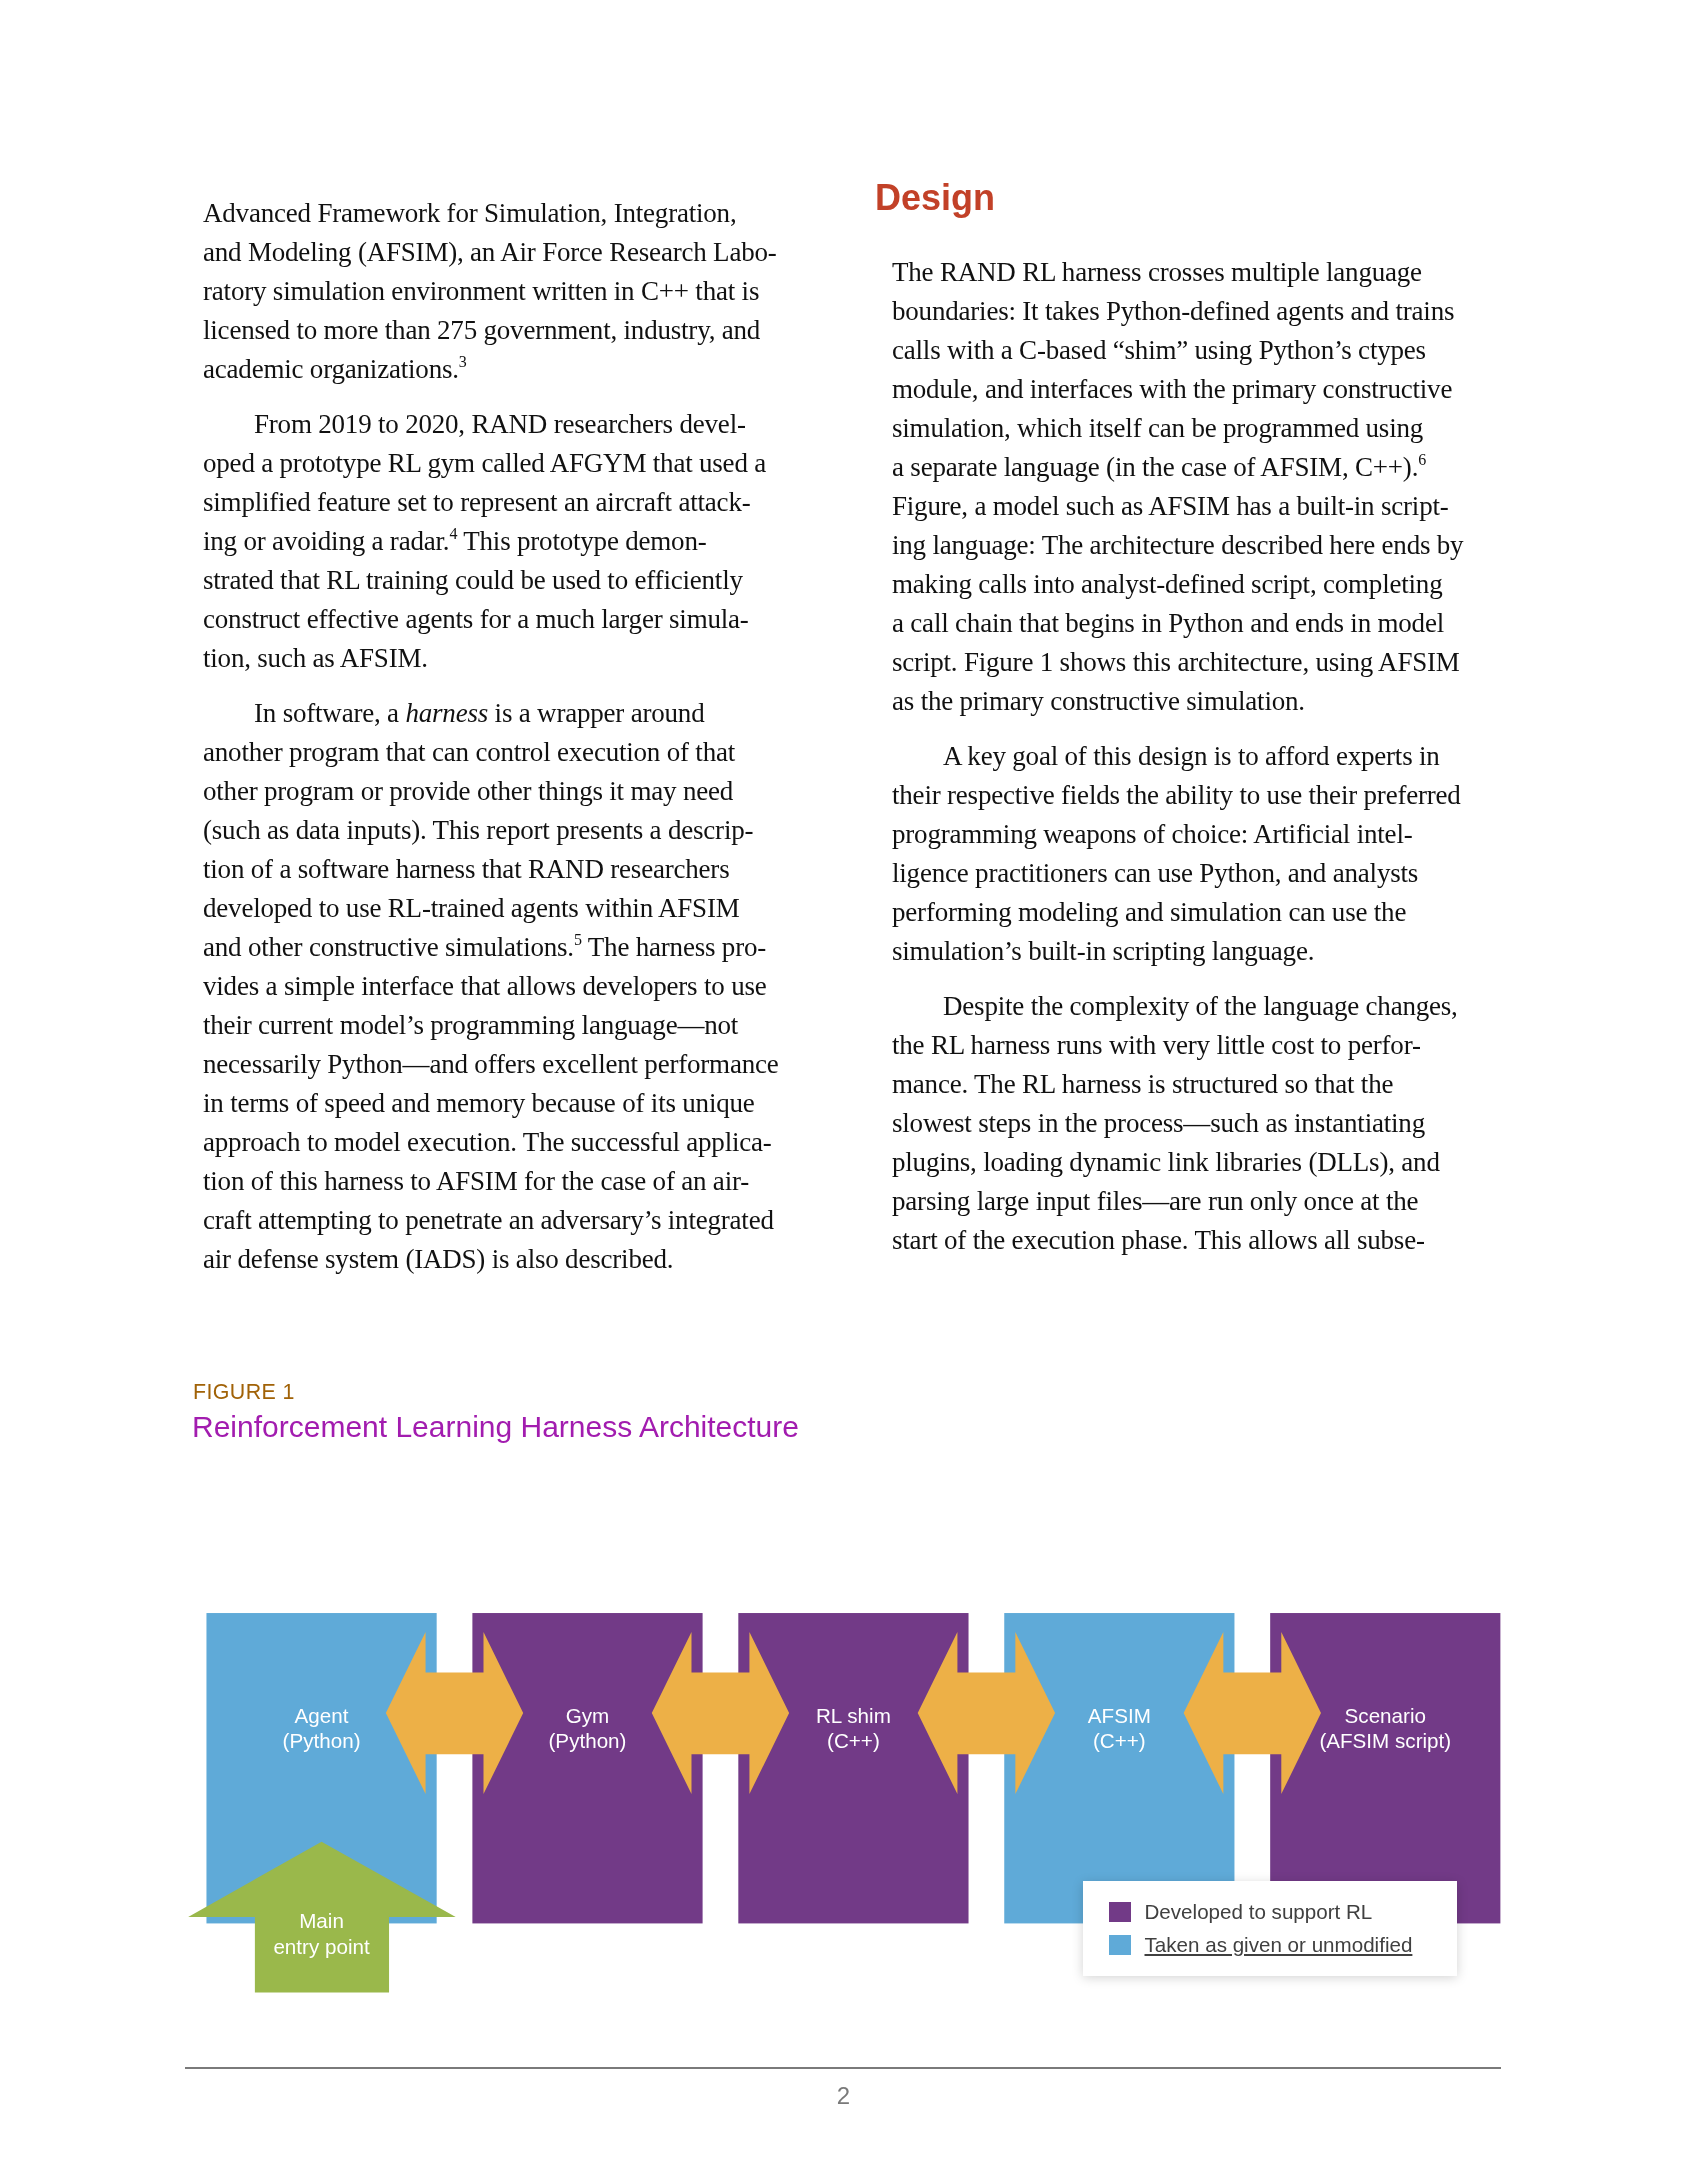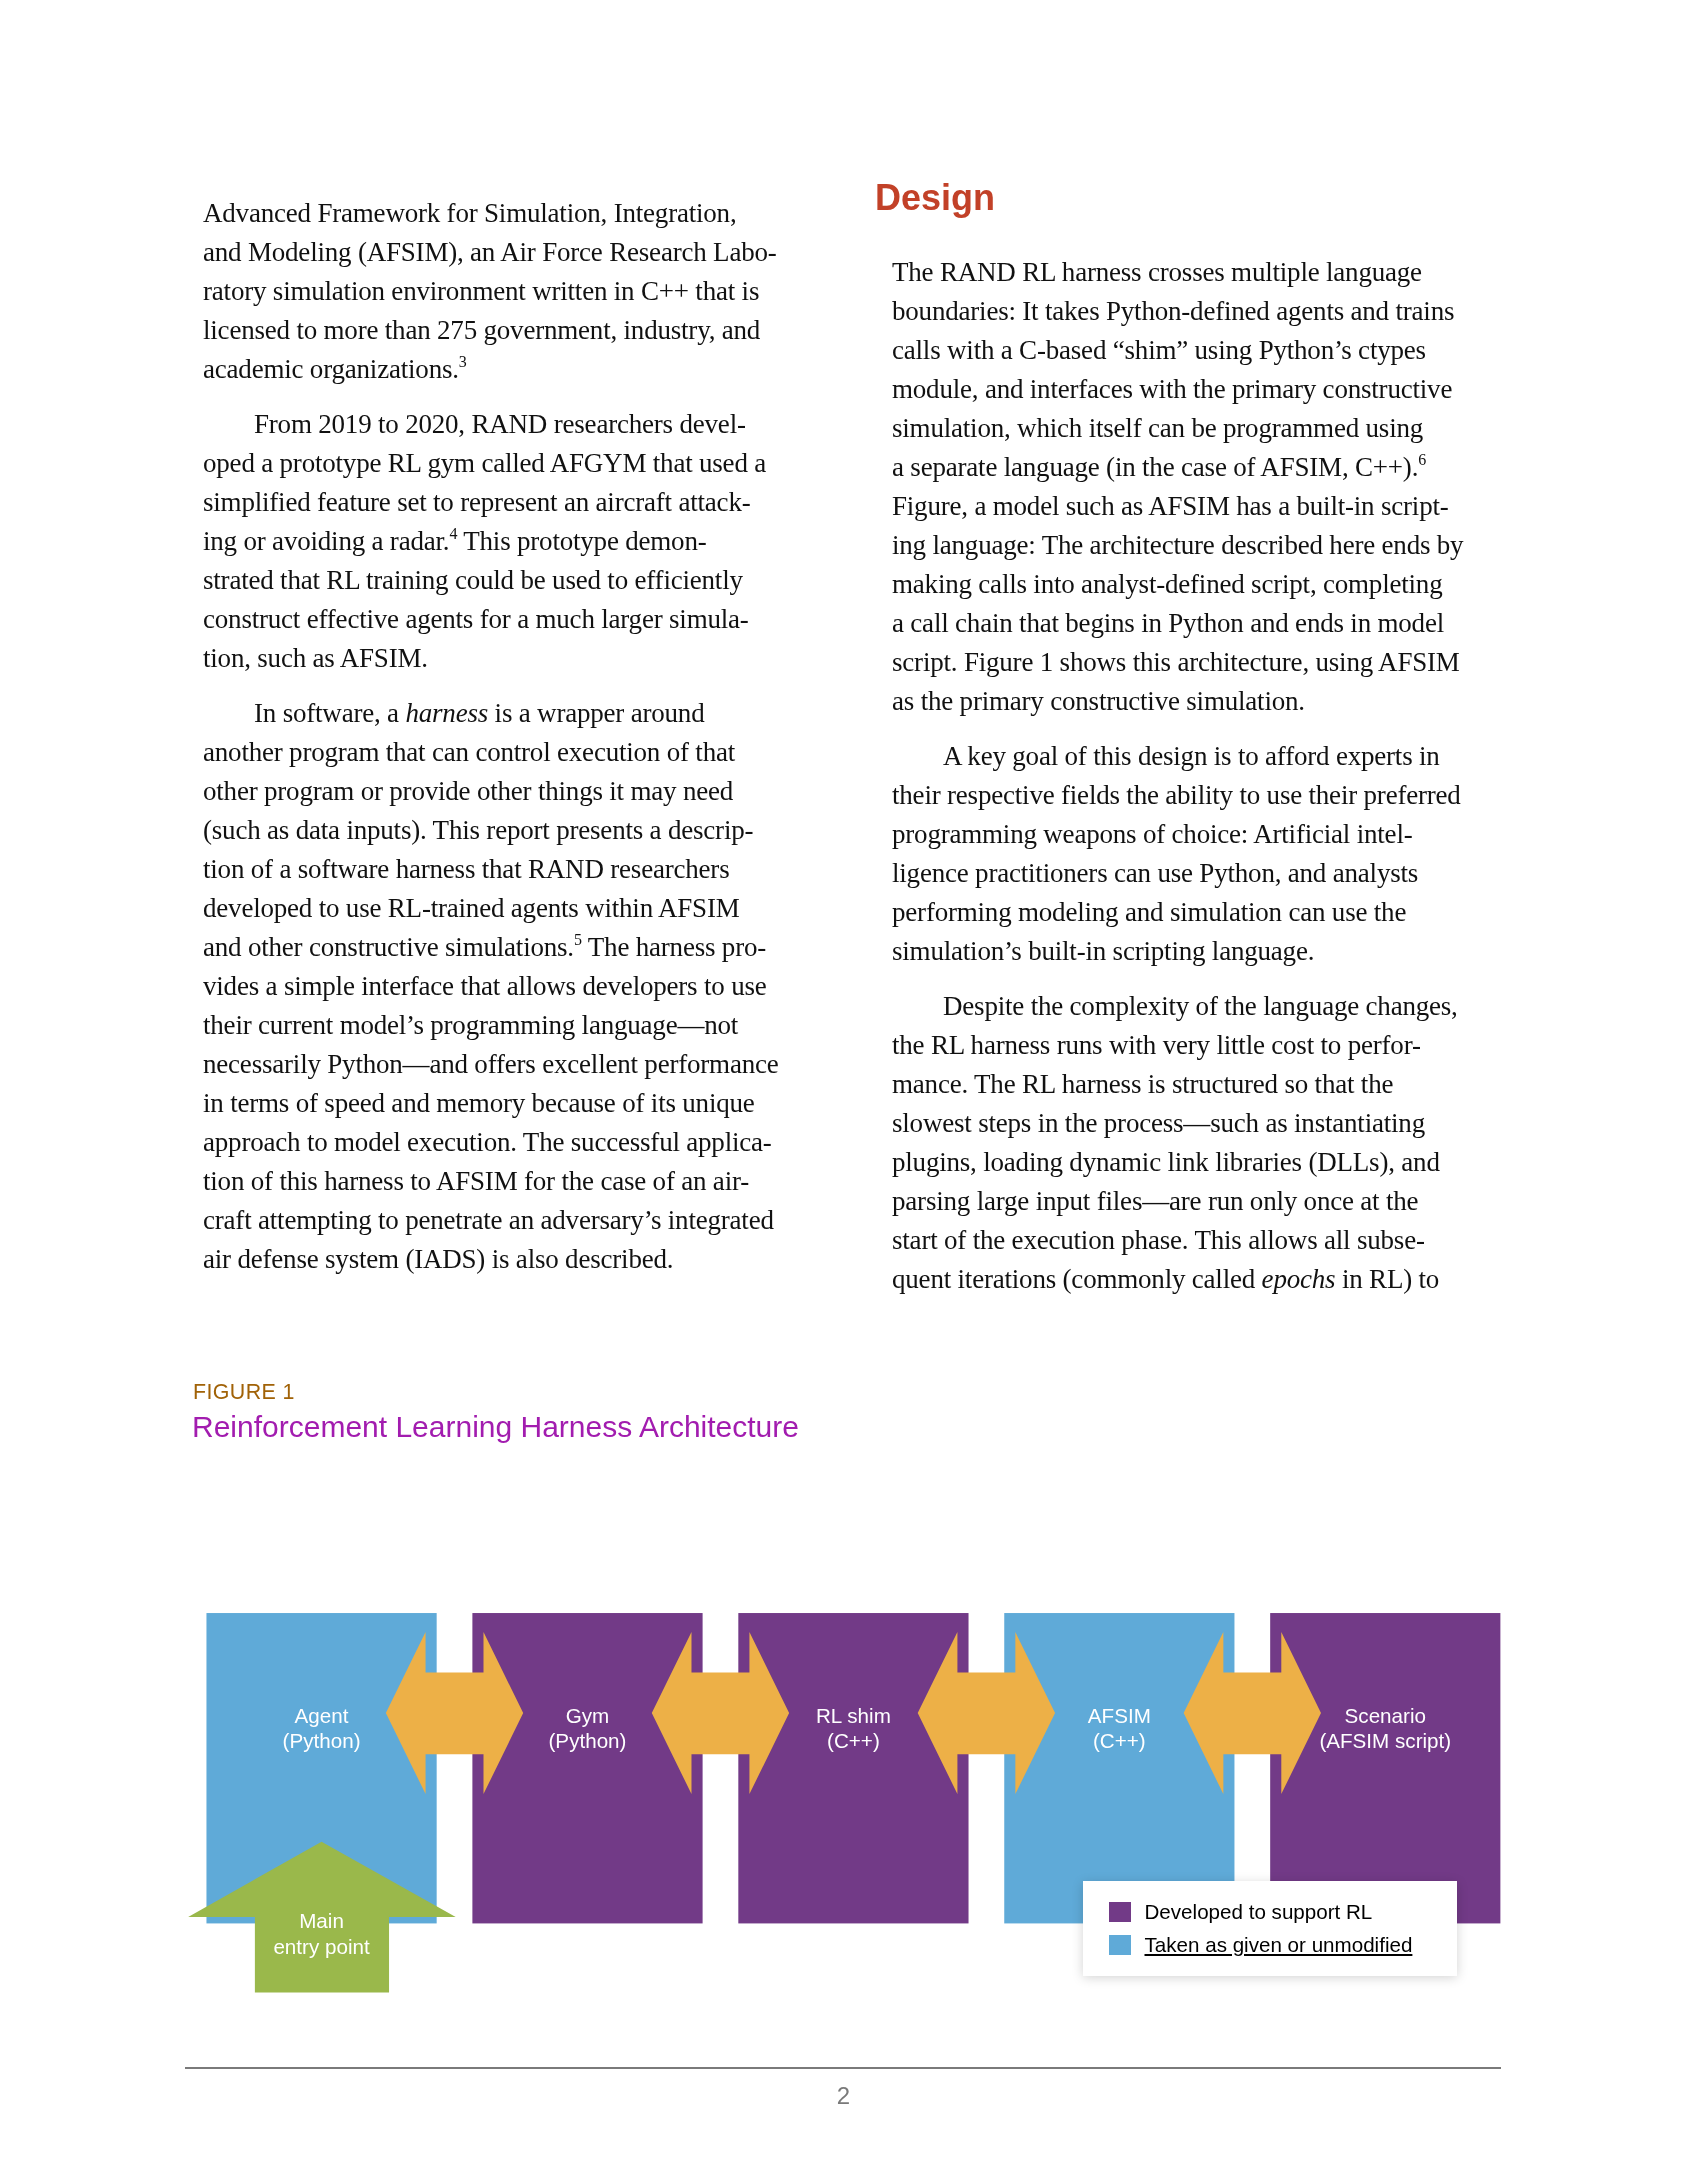--- a/index.html
+++ b/index.html
@@ -38,21 +38,21 @@
   #diagram { position: absolute; left: 0; top: 0; width: 1687px; height: 2183px; pointer-events: none; }
   #diagram .block-label {
     font-family: "Liberation Sans", "DejaVu Sans", sans-serif;
     font-size: 26px; fill: #ffffff;
   }
   #legend {
     position: absolute; left: 1083px; top: 1881px; width: 374px; height: 95px;
     background: #ffffff;
     box-shadow: 0 2.4px 11px rgba(0,0,0,0.18);
     font-family: "Liberation Sans", "DejaVu Sans", sans-serif;
-    font-size: 20.6px; color: #000000;
+    font-size: 20.6px; color: #404040;
   }
   .legend-item { position: absolute; left: 26px; display: flex; align-items: center; }
   .legend-item .swatch { width: 22px; height: 20px; margin-right: 13.5px; }
   #legend-item-0 { top: 19px; }
   #legend-item-1 { top: 52px; text-decoration: underline; }
   #footer-rule { position: absolute; left: 185px; top: 2067px; width: 1316px; height: 1.6px; background: #7a7a7a; }
   #page-number {
     position: absolute; left: 826px; top: 2082px; width: 35px; text-align: center;
     font-family: "Liberation Sans", "DejaVu Sans", sans-serif; font-size: 24px; color: #7a7a7a;
   }
@@ -121,21 +121,20 @@
     <span class="line" style="text-indent:0">simulation’s built-in scripting language.</span>
   </p>
   <p class="indent">
     <span class="line">Despite the complexity of the language changes,</span>
     <span class="line" style="text-indent:0">the RL harness runs with very little cost to perfor-</span>
     <span class="line" style="text-indent:0">mance. The RL harness is structured so that the</span>
     <span class="line" style="text-indent:0">slowest steps in the process—such as instantiating</span>
     <span class="line" style="text-indent:0">plugins, loading dynamic link libraries (DLLs), and</span>
     <span class="line" style="text-indent:0">parsing large input files—are run only once at the</span>
     <span class="line" style="text-indent:0">start of the execution phase. This allows all subse-</span>
-    <span class="line" style="text-indent:0"><span style="white-space:pre">quent iterations (commonly called </span><em>epochs</em><span style="white-space:pre"> in RL) to</span></span>
   </p>
 </div>
 
 <div id="figure-label">FIGURE 1</div>
 <div id="figure-title">Reinforcement Learning Harness Architecture</div>
 
 <svg id="diagram" xmlns="http://www.w3.org/2000/svg" width="1687" height="2183" viewBox="0 0 2125 2750">
   <g id="blocks-layer">
       <rect x="260" y="2032" width="290" height="391" fill="#5faad8"></rect>
       <rect x="595" y="2032" width="290" height="391" fill="#723a87"></rect>

